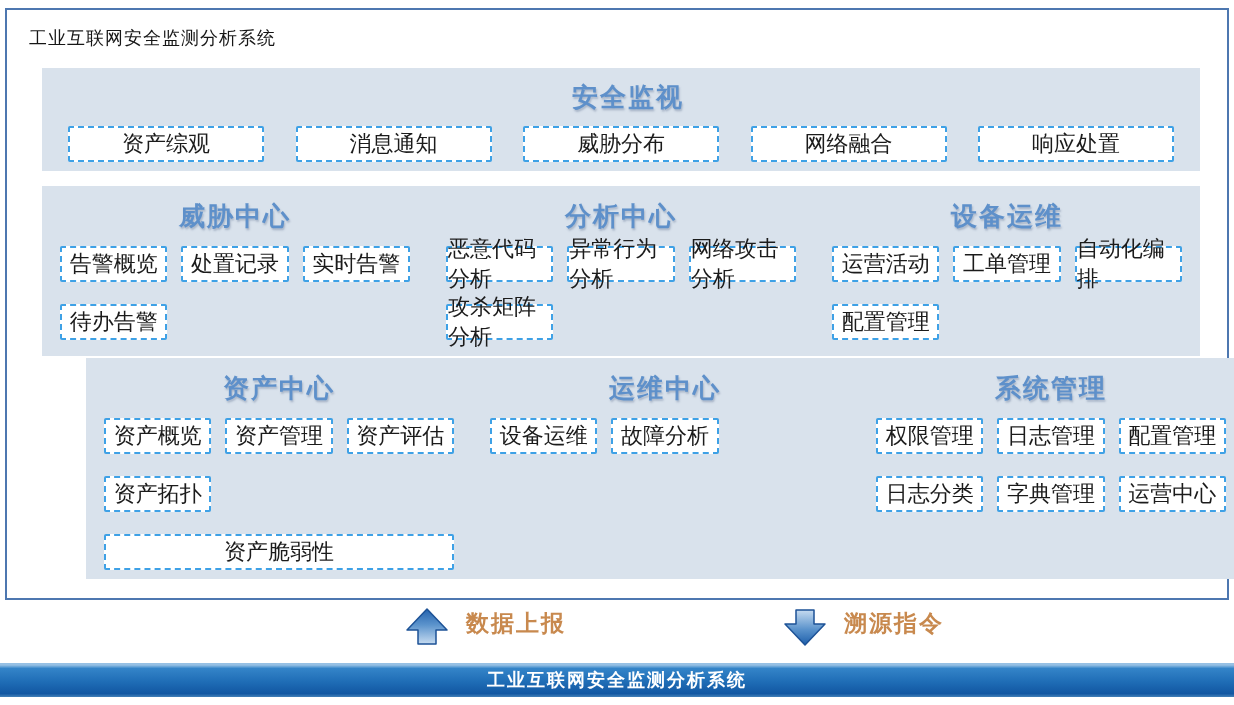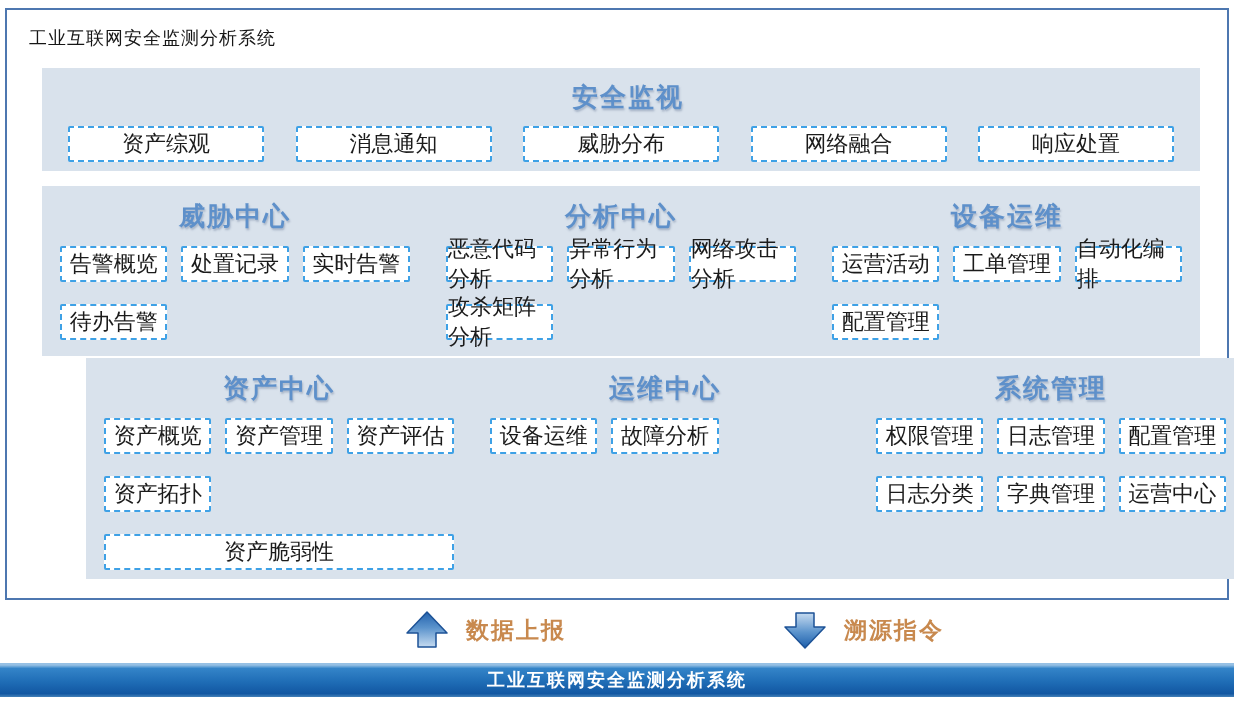--- a/index.html
+++ b/index.html
@@ -33,21 +33,21 @@
   .top-items .chip{width:196px;}
   .row{position:absolute;left:35px;width:1158px;display:flex;gap:0;}
   .row-1{top:176px;}
   .row-2{top:348px;padding-left:44px;}
   .panel{flex:1;box-sizing:border-box;}
   .row-1 .panel{height:170px;}
   .row-2 .panel{height:221px;}
   .panel .panel-header{padding-top:12px;height:36px;}
   .grid{display:grid;grid-template-columns:1fr 1fr 1fr;gap:22px 14px;padding:12px 18px 0;}
   .span2{grid-column:1 / -1;}
-  .flow-group{position:absolute;top:608px;height:44px;display:flex;align-items:center;gap:18px;font-family:Liberation Serif, serif;}
+  .flow-group{position:absolute;top:608px;height:44px;display:flex;align-items:flex-start;gap:18px;font-family:Liberation Serif, serif;}
   .flow-up{left:406px;}
   .flow-down{left:784px;}
   .flow-label{font-size:23px;font-weight:700;color:#c8894e;letter-spacing:2px;}
   .arrow-svg{display:block;}
   .footer-bar{
     position:absolute;left:0;top:663px;width:1234px;height:34px;
     display:flex;align-items:center;justify-content:center;
     font-size:18px;font-weight:700;color:#fff;letter-spacing:2px;
     background:linear-gradient(180deg,#96c0e4 0%,#96c0e4 6%,#3484c8 16%,#1f6db6 55%,#1257a2 90%,#4380b8 100%);
   }

